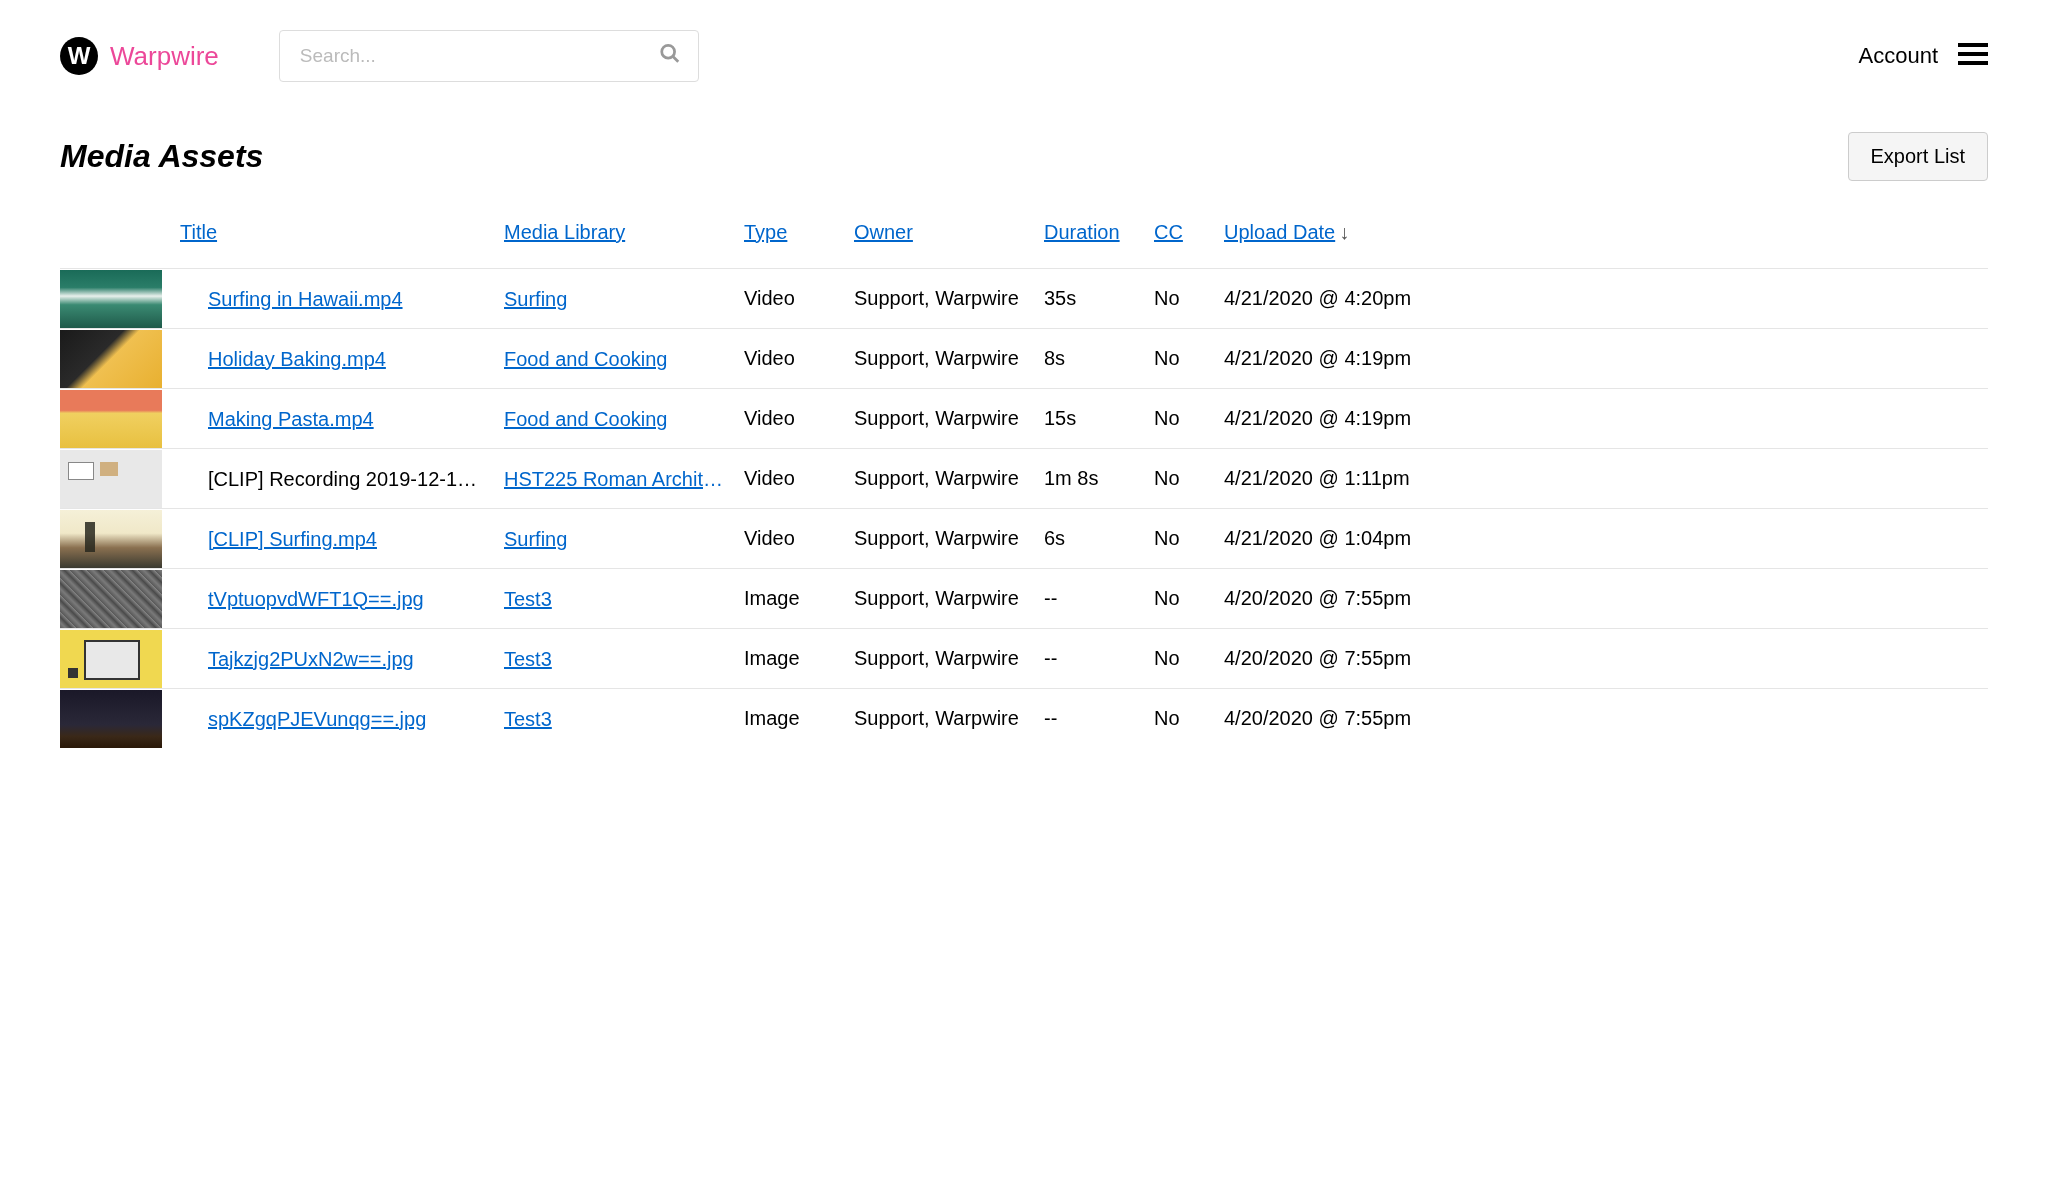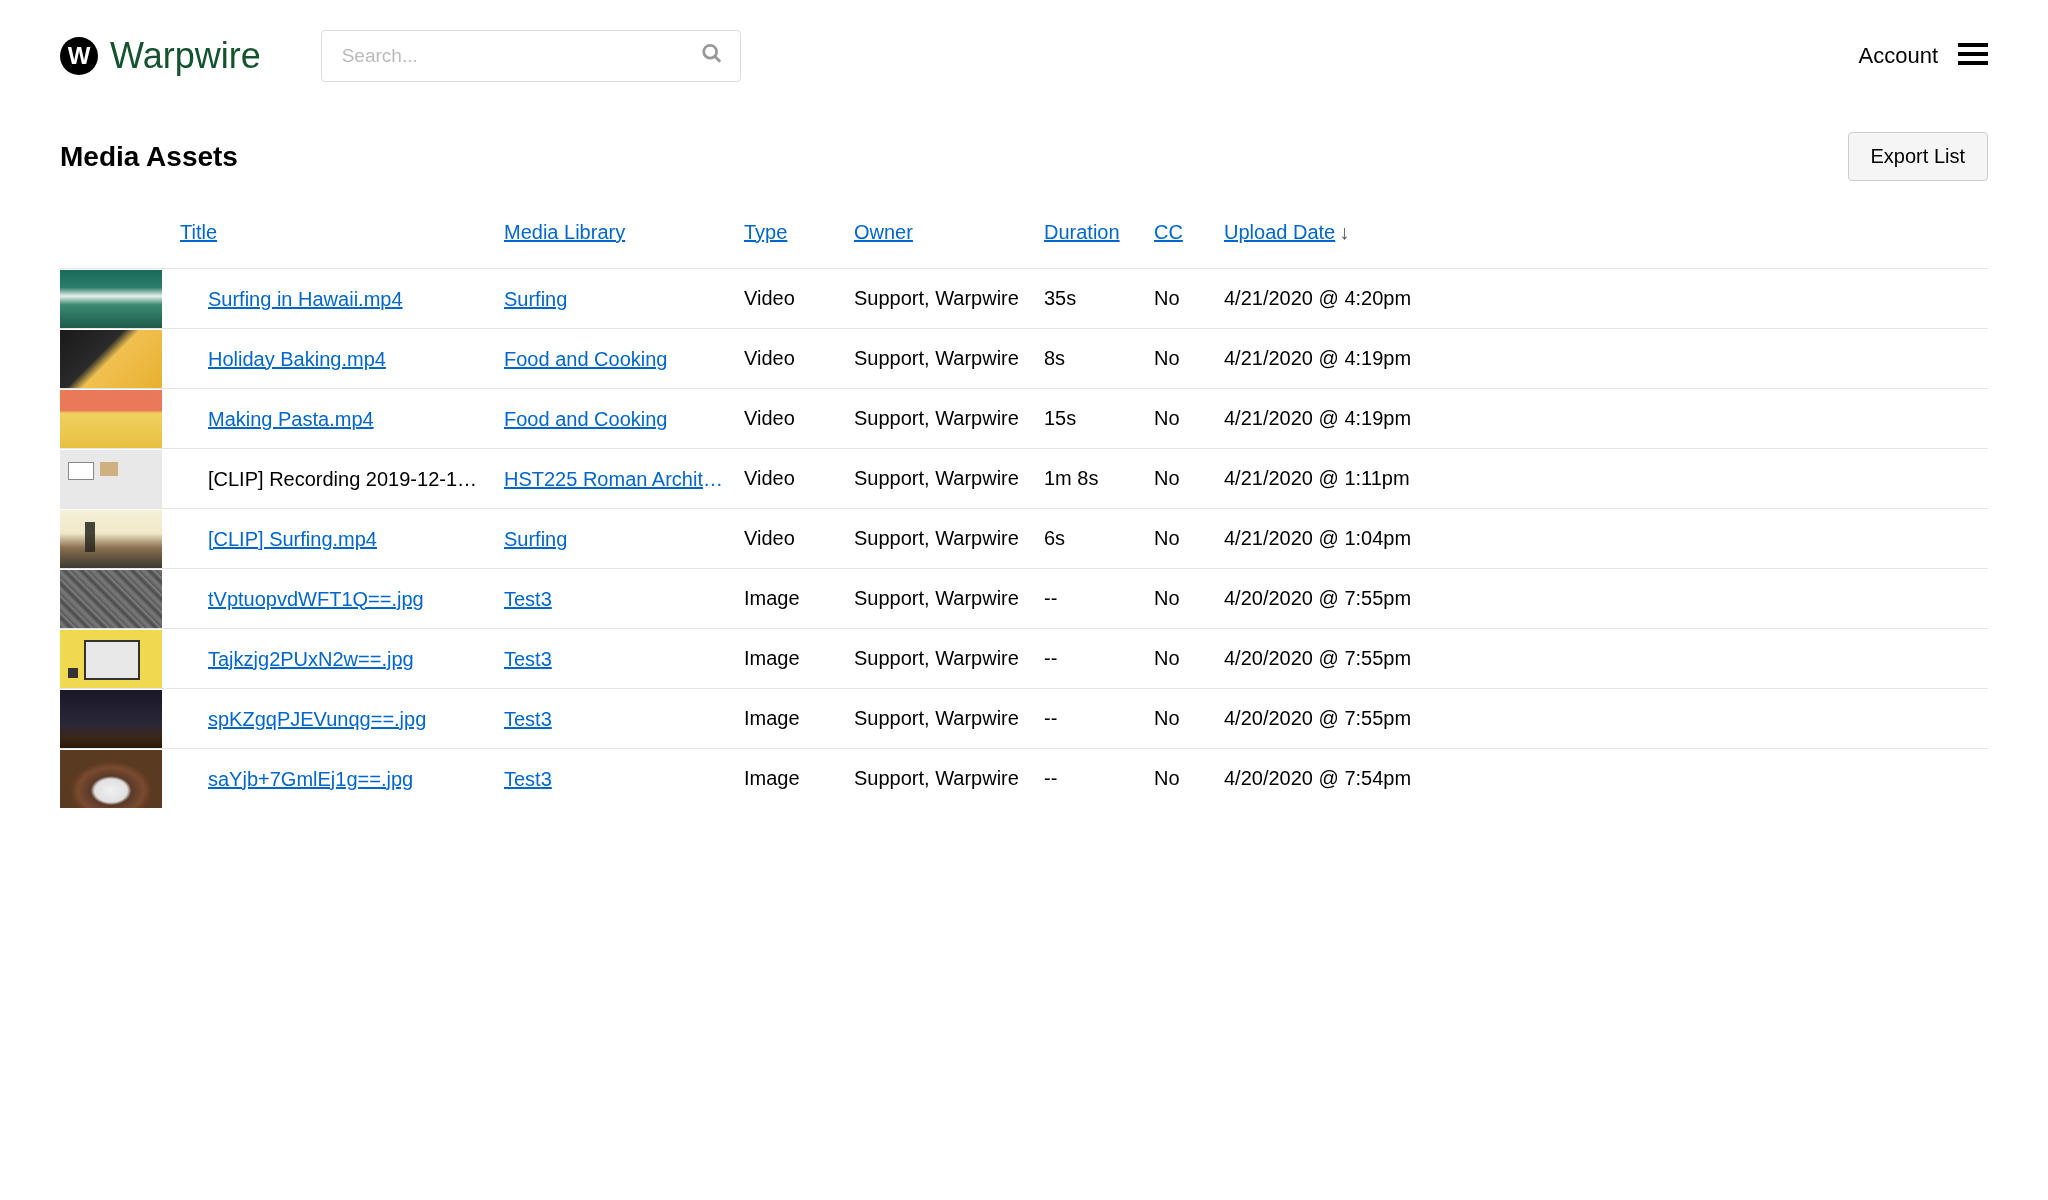--- a/index.html
+++ b/index.html
@@ -30,23 +30,23 @@
       border-radius: 50%;
       background: #000;
       display: flex;
       align-items: center;
       justify-content: center;
       color: #fff;
       font-weight: bold;
       font-size: 24px;
     }
     .logo-text {
-      font-size: 36px;
+      font-size: 26px;
       font-weight: 500;
-      color: #14532d;
+      color: #ec4899;
     }
     .search-container {
       flex: 0 0 auto;
       position: relative;
       width: 420px;
     }
     .search-input {
       width: 100%;
       padding: 14px 50px 14px 20px;
       border: 1px solid #ddd;
@@ -88,22 +88,23 @@
     .content {
       padding: 20px 60px;
     }
     .page-header {
       display: flex;
       justify-content: space-between;
       align-items: center;
       margin-bottom: 28px;
     }
     .page-title {
-      font-size: 28px;
+      font-size: 32px;
       font-weight: bold;
+      font-style: italic;
     }
     .export-button {
       padding: 12px 22px;
       background: #f5f5f5;
       border: 1px solid #ccc;
       border-radius: 4px;
       font-size: 20px;
       cursor: pointer;
     }
     .table {
@@ -389,27 +390,15 @@
             <div class="thumbnail thumb-night"></div>
           </td>
           <td class="col-title"><a href="#" class="link truncate">spKZgqPJEVunqg==.jpg</a></td>
           <td class="col-library"><a href="#" class="link truncate-lib">Test3</a></td>
           <td class="col-type">Image</td>
           <td class="col-owner">Support, Warpwire</td>
           <td class="col-duration">--</td>
           <td class="col-cc">No</td>
           <td class="col-date">4/20/2020 @ 7:55pm</td>
         </tr>
-        <tr>
-          <td class="thumb-cell">
-            <div class="thumbnail thumb-dog"></div>
-          </td>
-          <td class="col-title"><a href="#" class="link truncate">saYjb+7GmlEj1g==.jpg</a></td>
-          <td class="col-library"><a href="#" class="link truncate-lib">Test3</a></td>
-          <td class="col-type">Image</td>
-          <td class="col-owner">Support, Warpwire</td>
-          <td class="col-duration">--</td>
-          <td class="col-cc">No</td>
-          <td class="col-date">4/20/2020 @ 7:54pm</td>
-        </tr>
       </tbody>
   </table>
 </div>
 
 </body></html>

